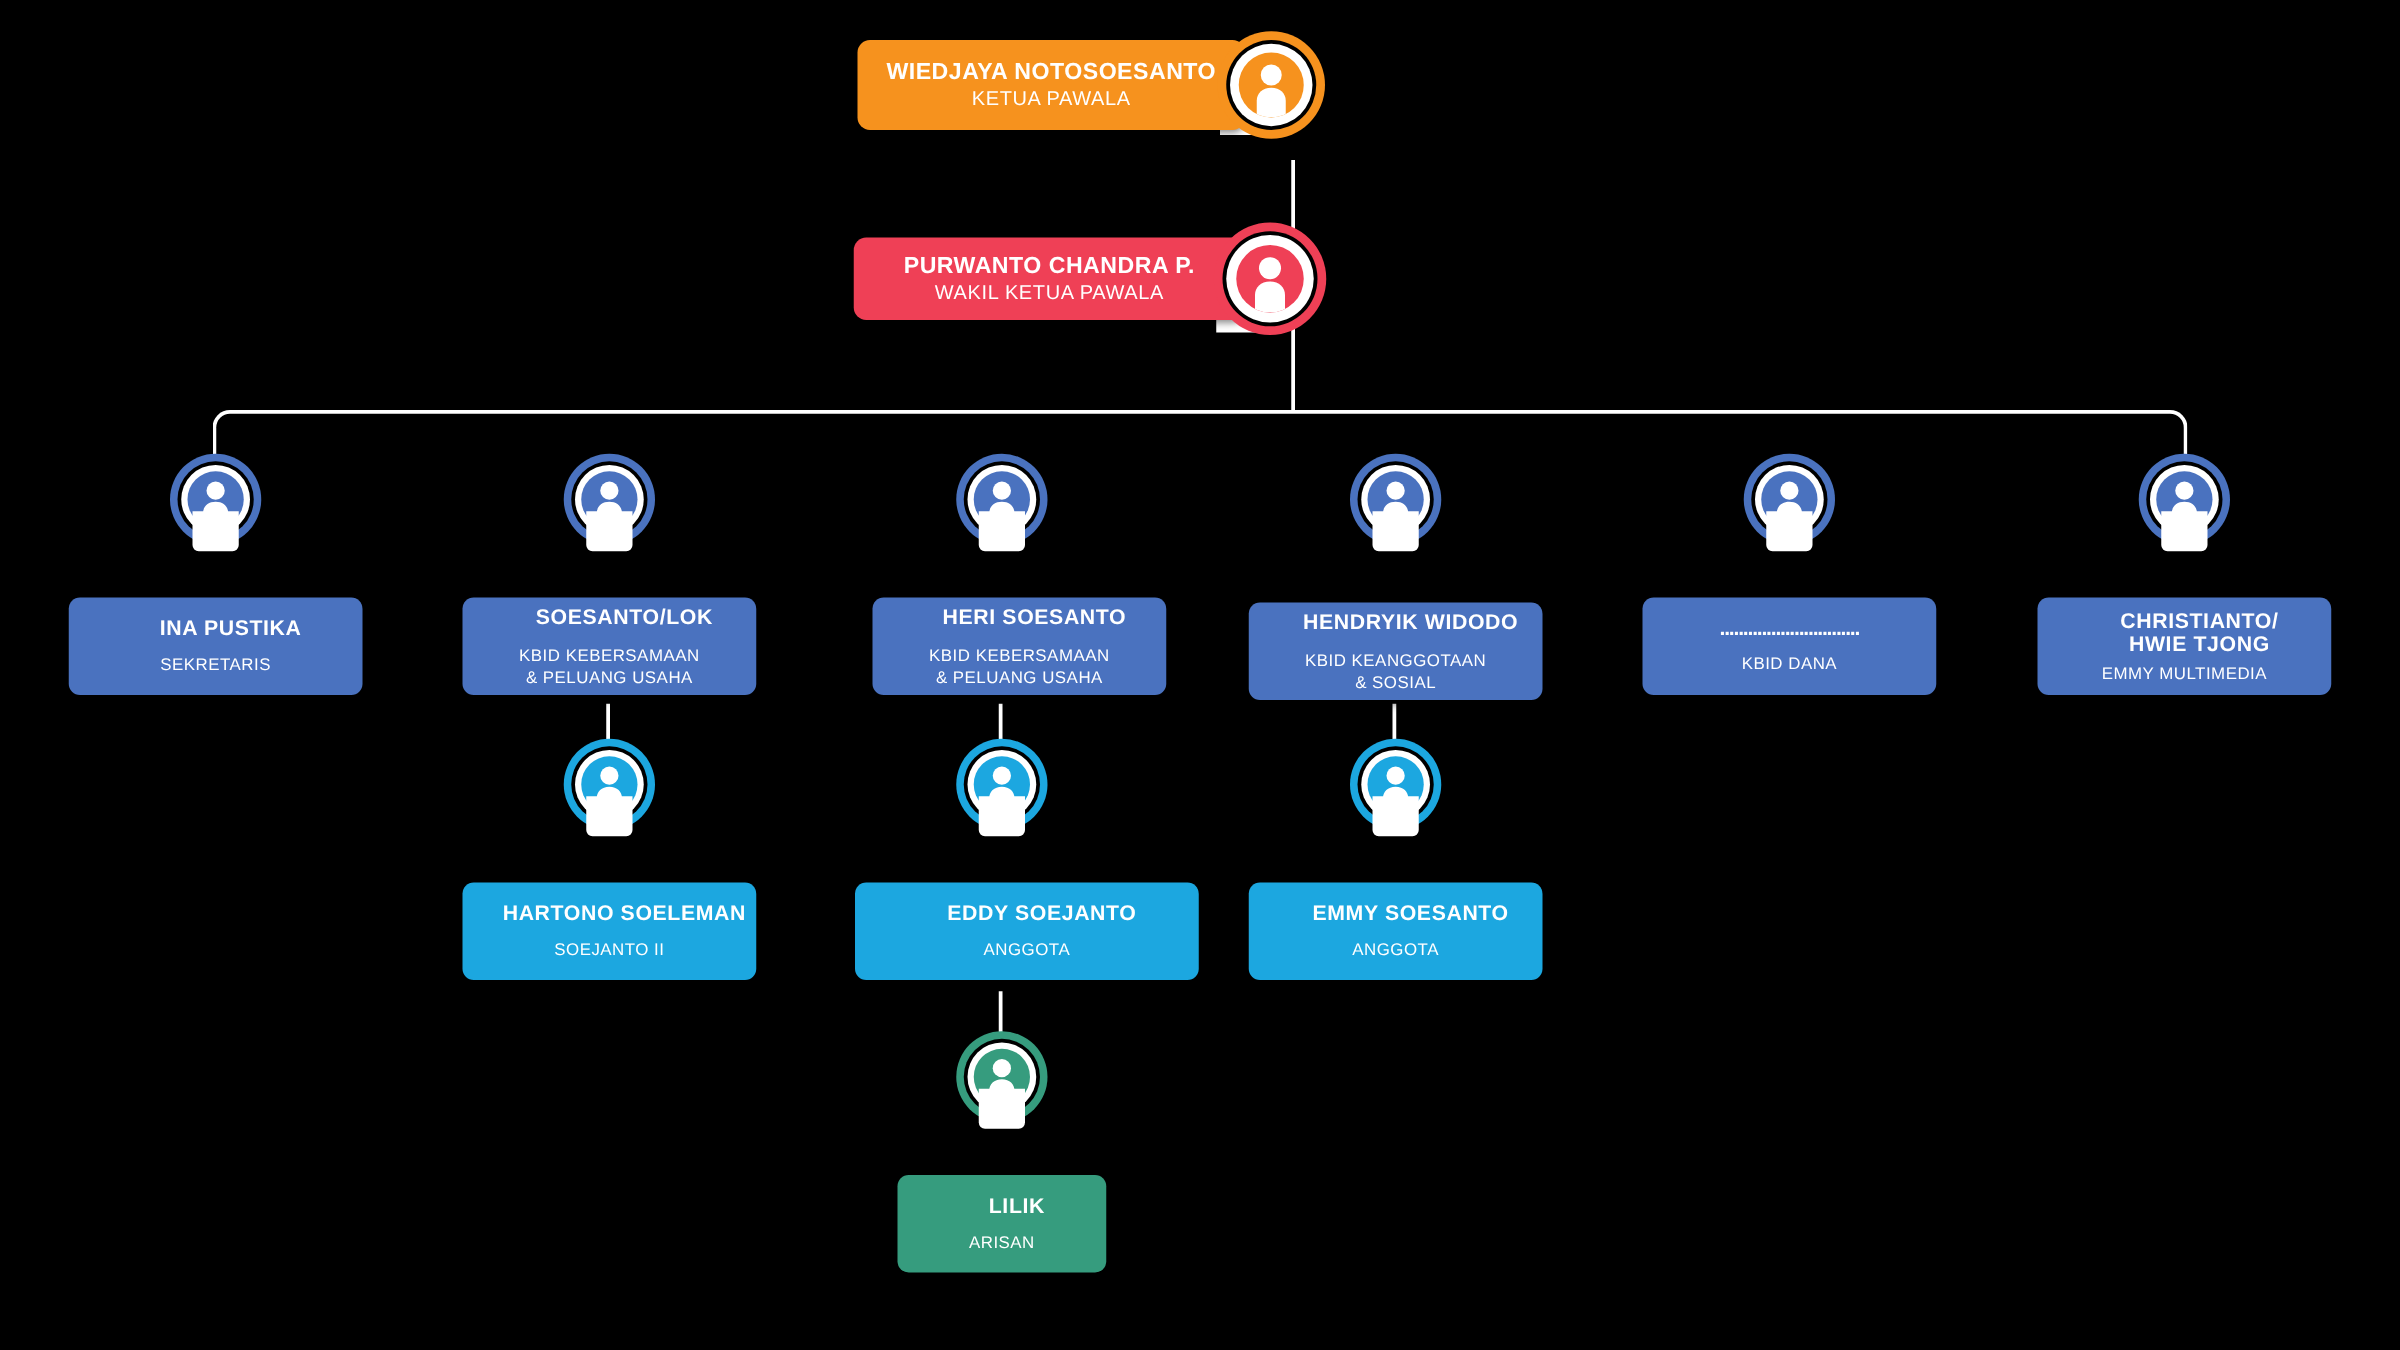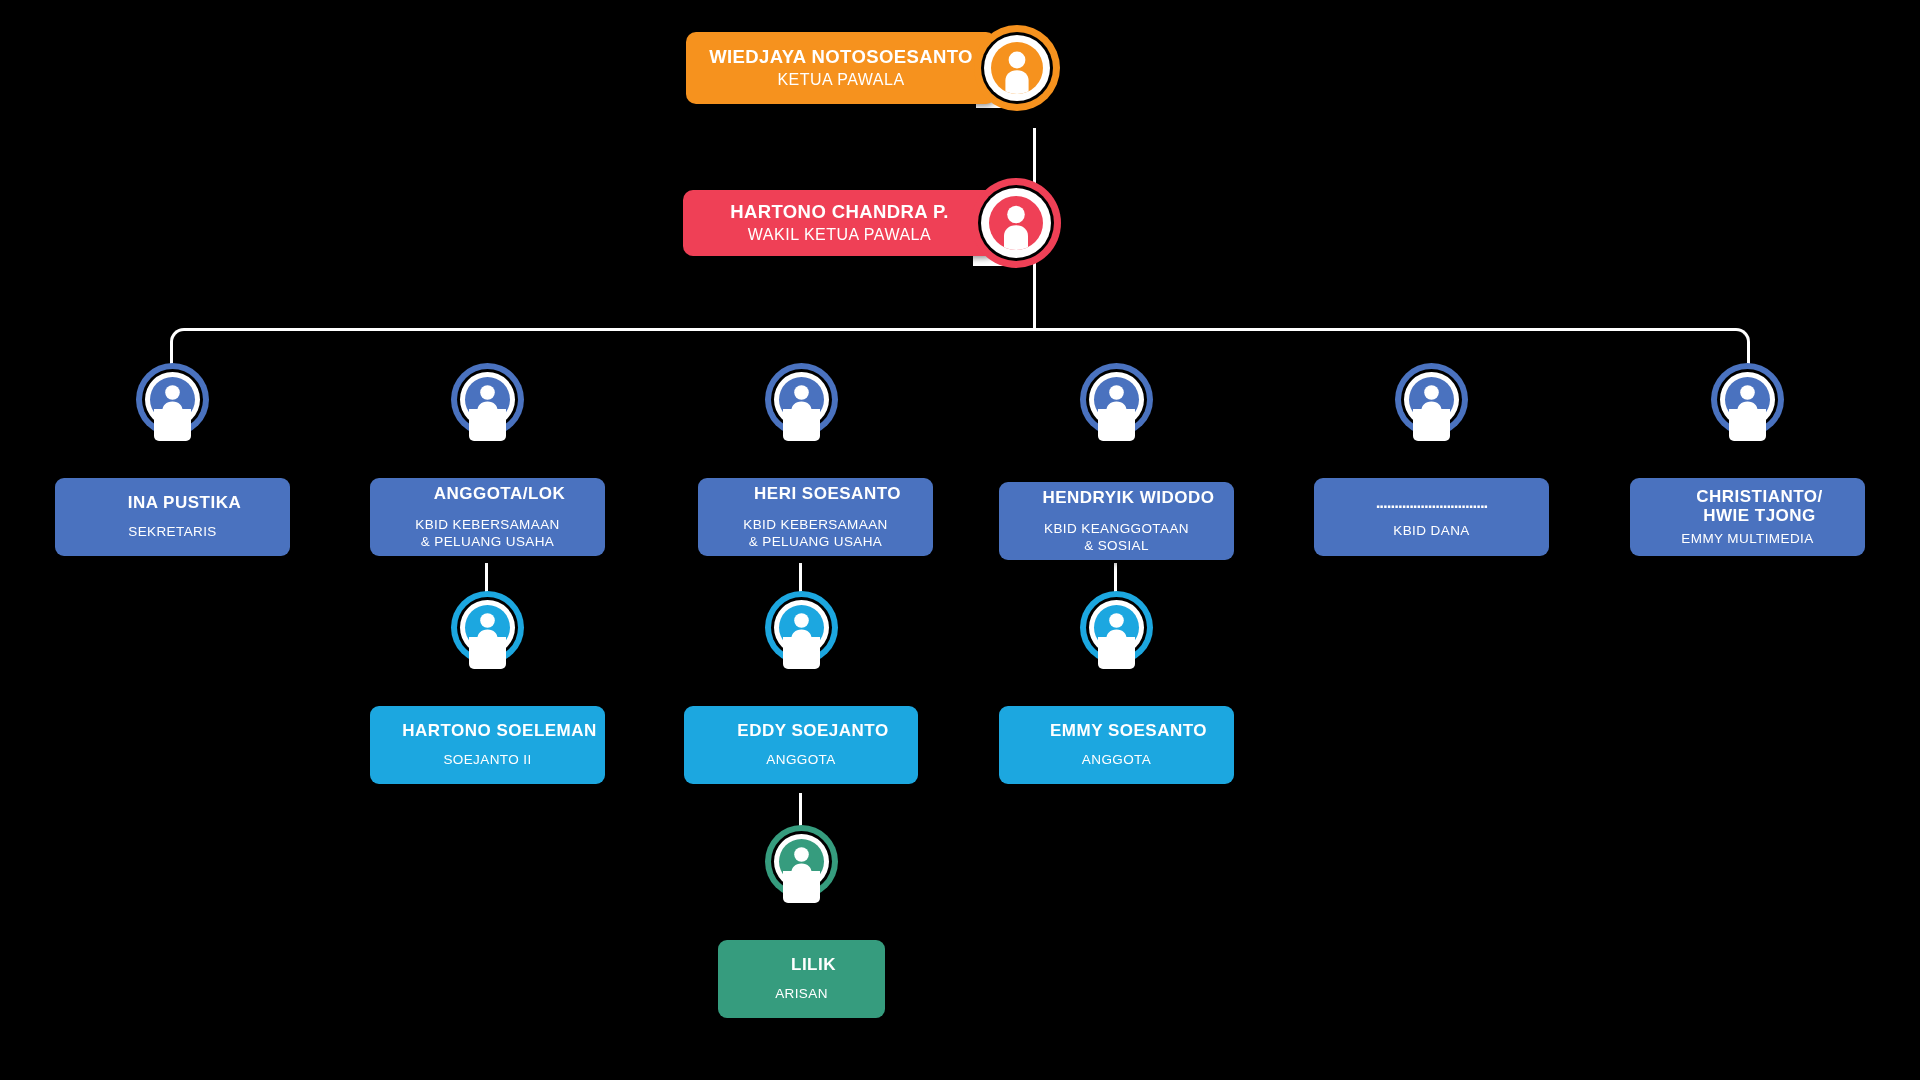--- a/index.html
+++ b/index.html
@@ -119,21 +119,21 @@
           <circle cx="26" cy="18" r="8.4" fill="#ffffff"></circle>
           <path d="M26 28.2c-7.2 0-11.6 4.6-11.6 10.4V52h23.2V38.6C37.6 32.8 33.2 28.2 26 28.2z" fill="#ffffff"></path>
         </svg>
       </div>
     </div>
   </div>
 
   <div class="pill-node" style="left:683px;top:190px;">
     <div class="pill-neck" style="left:290px;top:26px;width:48px;height:50px;"></div>
     <div class="pill-plate" style="left:0;top:0;width:313px;height:66px;background:#EF4056;">
-      <div class="n-name">HARTONO CHANDRA P.</div>
+      <div class="n-name">PURWANTO CHANDRA P.</div>
       <div class="n-role">WAKIL KETUA PAWALA</div>
     </div>
     <div class="avatar" style="left:288px;top:-12px;width:90px;height:90px;background:#EF4056;">
       <div class="ring-gap" style="left:7px;top:7px;width:76px;height:76px;"></div>
       <div class="ring-white" style="left:10px;top:10px;width:70px;height:70px;"></div>
       <div class="disc" style="left:18px;top:18px;width:54px;height:54px;background:#EF4056;">
         <svg width="54" height="54" viewBox="0 0 54 54" aria-hidden="true">
           <circle cx="27" cy="18.5" r="8.8" fill="#ffffff"></circle>
           <path d="M27 29.2c-7.5 0-12 4.8-12 10.8V54h24V40c0-6-4.5-10.8-12-10.8z" fill="#ffffff"></path>
         </svg>
@@ -165,21 +165,21 @@
       <div class="ring-white" style="left:9px;top:9px;width:55px;height:55px;"></div>
       <div class="disc" style="left:14px;top:14px;width:45px;height:45px;background:#4A72BF;">
         <svg width="45" height="45" viewBox="0 0 45 45" aria-hidden="true">
           <circle cx="22.5" cy="15.5" r="7.3" fill="#ffffff"></circle>
           <path d="M22.5 24.4c-6.3 0-10.1 4-10.1 9.1V45h20.2V33.5c0-5.1-3.8-9.1-10.1-9.1z" fill="#ffffff"></path>
         </svg>
       </div>
     </div>
     <div class="body-stub" style="left:99px;top:46px;width:37px;height:32px;border-radius:0 0 5px 5px;"></div>
     <div class="box-plate" style="left:0;top:115px;width:235px;height:78px;background:#4A72BF;">
-      <div class="n-name">ANGGOTA/LOK</div>
+      <div class="n-name">SOESANTO/LOK</div>
       <div class="n-role">
         <span>KBID KEBERSAMAAN</span><br>
         <span>&amp; PELUANG USAHA</span>
       </div>
     </div>
   </div>
 
   <div class="box-node" style="left:684px;top:363px;">
     <div class="avatar" style="left:81px;top:0;width:73px;height:73px;background:#4A72BF;">
       <div class="ring-gap" style="left:6px;top:6px;width:61px;height:61px;"></div>
@@ -284,21 +284,21 @@
       <div class="ring-gap" style="left:6px;top:6px;width:61px;height:61px;"></div>
       <div class="ring-white" style="left:9px;top:9px;width:55px;height:55px;"></div>
       <div class="disc" style="left:14px;top:14px;width:45px;height:45px;background:#1CA7E0;">
         <svg width="45" height="45" viewBox="0 0 45 45" aria-hidden="true">
           <circle cx="22.5" cy="15.5" r="7.3" fill="#ffffff"></circle>
           <path d="M22.5 24.4c-6.3 0-10.1 4-10.1 9.1V45h20.2V33.5c0-5.1-3.8-9.1-10.1-9.1z" fill="#ffffff"></path>
         </svg>
       </div>
     </div>
     <div class="body-stub" style="left:99px;top:46px;width:37px;height:32px;border-radius:0 0 5px 5px;"></div>
-    <div class="box-plate compact" style="left:0;top:115px;width:234px;height:78px;background:#1CA7E0;">
+    <div class="box-plate compact" style="left:0;top:115px;width:275px;height:78px;background:#1CA7E0;">
       <div class="n-name">EDDY SOEJANTO</div>
       <div class="n-role">ANGGOTA</div>
     </div>
   </div>
 
   <div class="box-node" style="left:999px;top:591px;">
     <div class="avatar" style="left:81px;top:0;width:73px;height:73px;background:#1CA7E0;">
       <div class="ring-gap" style="left:6px;top:6px;width:61px;height:61px;"></div>
       <div class="ring-white" style="left:9px;top:9px;width:55px;height:55px;"></div>
       <div class="disc" style="left:14px;top:14px;width:45px;height:45px;background:#1CA7E0;">

